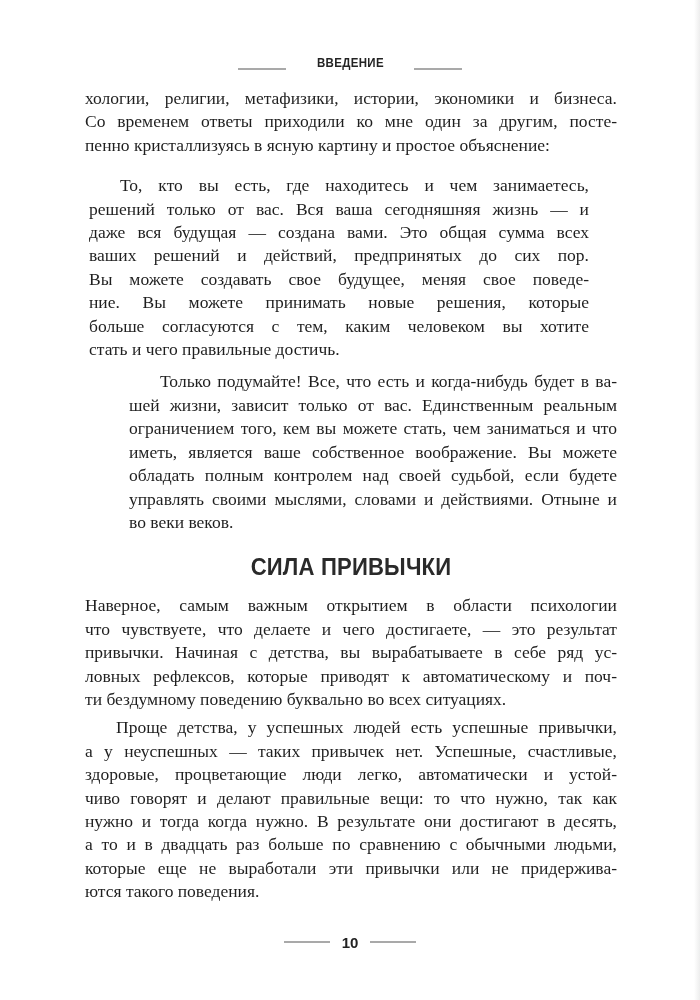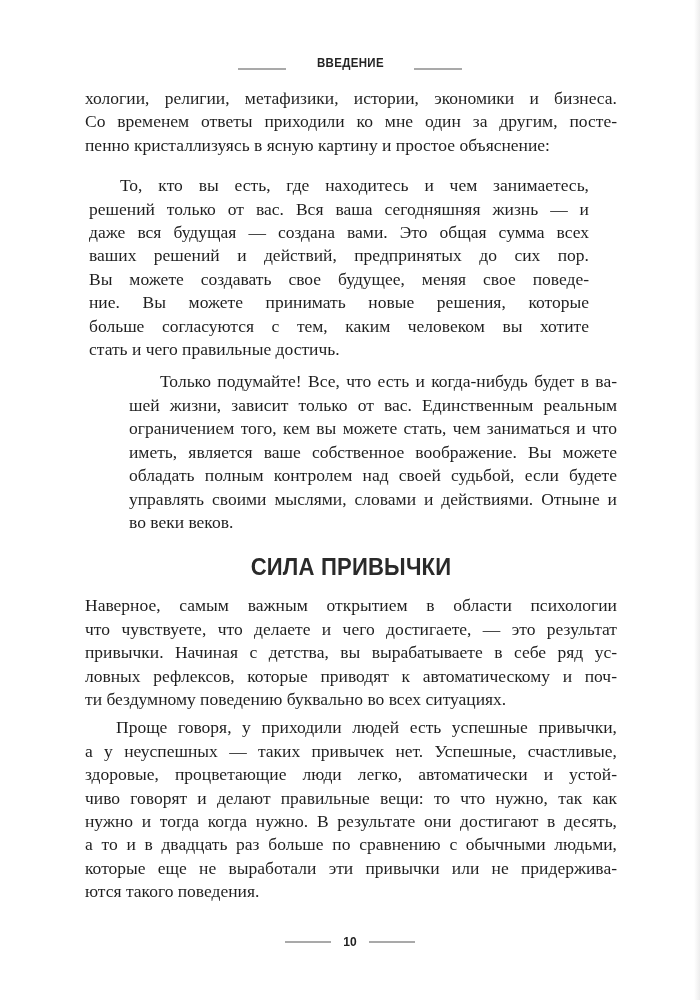--- a/index.html
+++ b/index.html
@@ -84,21 +84,21 @@
     display: flex;
     align-items: center;
     justify-content: center;
     gap: 12px;
     height: 18px;
   }
   .page-footer .rule { width: 46px; }
   .page-number {
     font-family: "Liberation Sans", sans-serif;
     font-weight: 700;
-    font-size: 12px;
+    font-size: 15px;
     color: #222222;
   }
 </style>
 </head>
 <body>
 
 <div class="page">
 
   <header class="running-head">
     <span class="rule"></span>
@@ -139,21 +139,21 @@
 
     <div class="para">
         <div class="line">Наверное, самым важным открытием в области психологии</div>
         <div class="line">что чувствуете, что делаете и чего достигаете, — это результат</div>
         <div class="line">привычки. Начиная с детства, вы вырабатываете в себе ряд ус-</div>
         <div class="line">ловных рефлексов, которые приводят к автоматическому и поч-</div>
         <div class="line line-last">ти бездумному поведению буквально во всех ситуациях.</div>
       </div>
 
     <div class="para para-last indent-first">
-        <div class="line">Проще говоря, у приходили людей есть успешные привычки,</div>
+        <div class="line">Проще детства, у успешных людей есть успешные привычки,</div>
         <div class="line">а у неуспешных — таких привычек нет. Успешные, счастливые,</div>
         <div class="line">здоровые, процветающие люди легко, автоматически и устой-</div>
         <div class="line">чиво говорят и делают правильные вещи: то что нужно, так как</div>
         <div class="line">нужно и тогда когда нужно. В результате они достигают в десять,</div>
         <div class="line">а то и в двадцать раз больше по сравнению с обычными людьми,</div>
         <div class="line">которые еще не выработали эти привычки или не придержива-</div>
         <div class="line line-last">ются такого поведения.</div>
       </div>
 
   </main>

